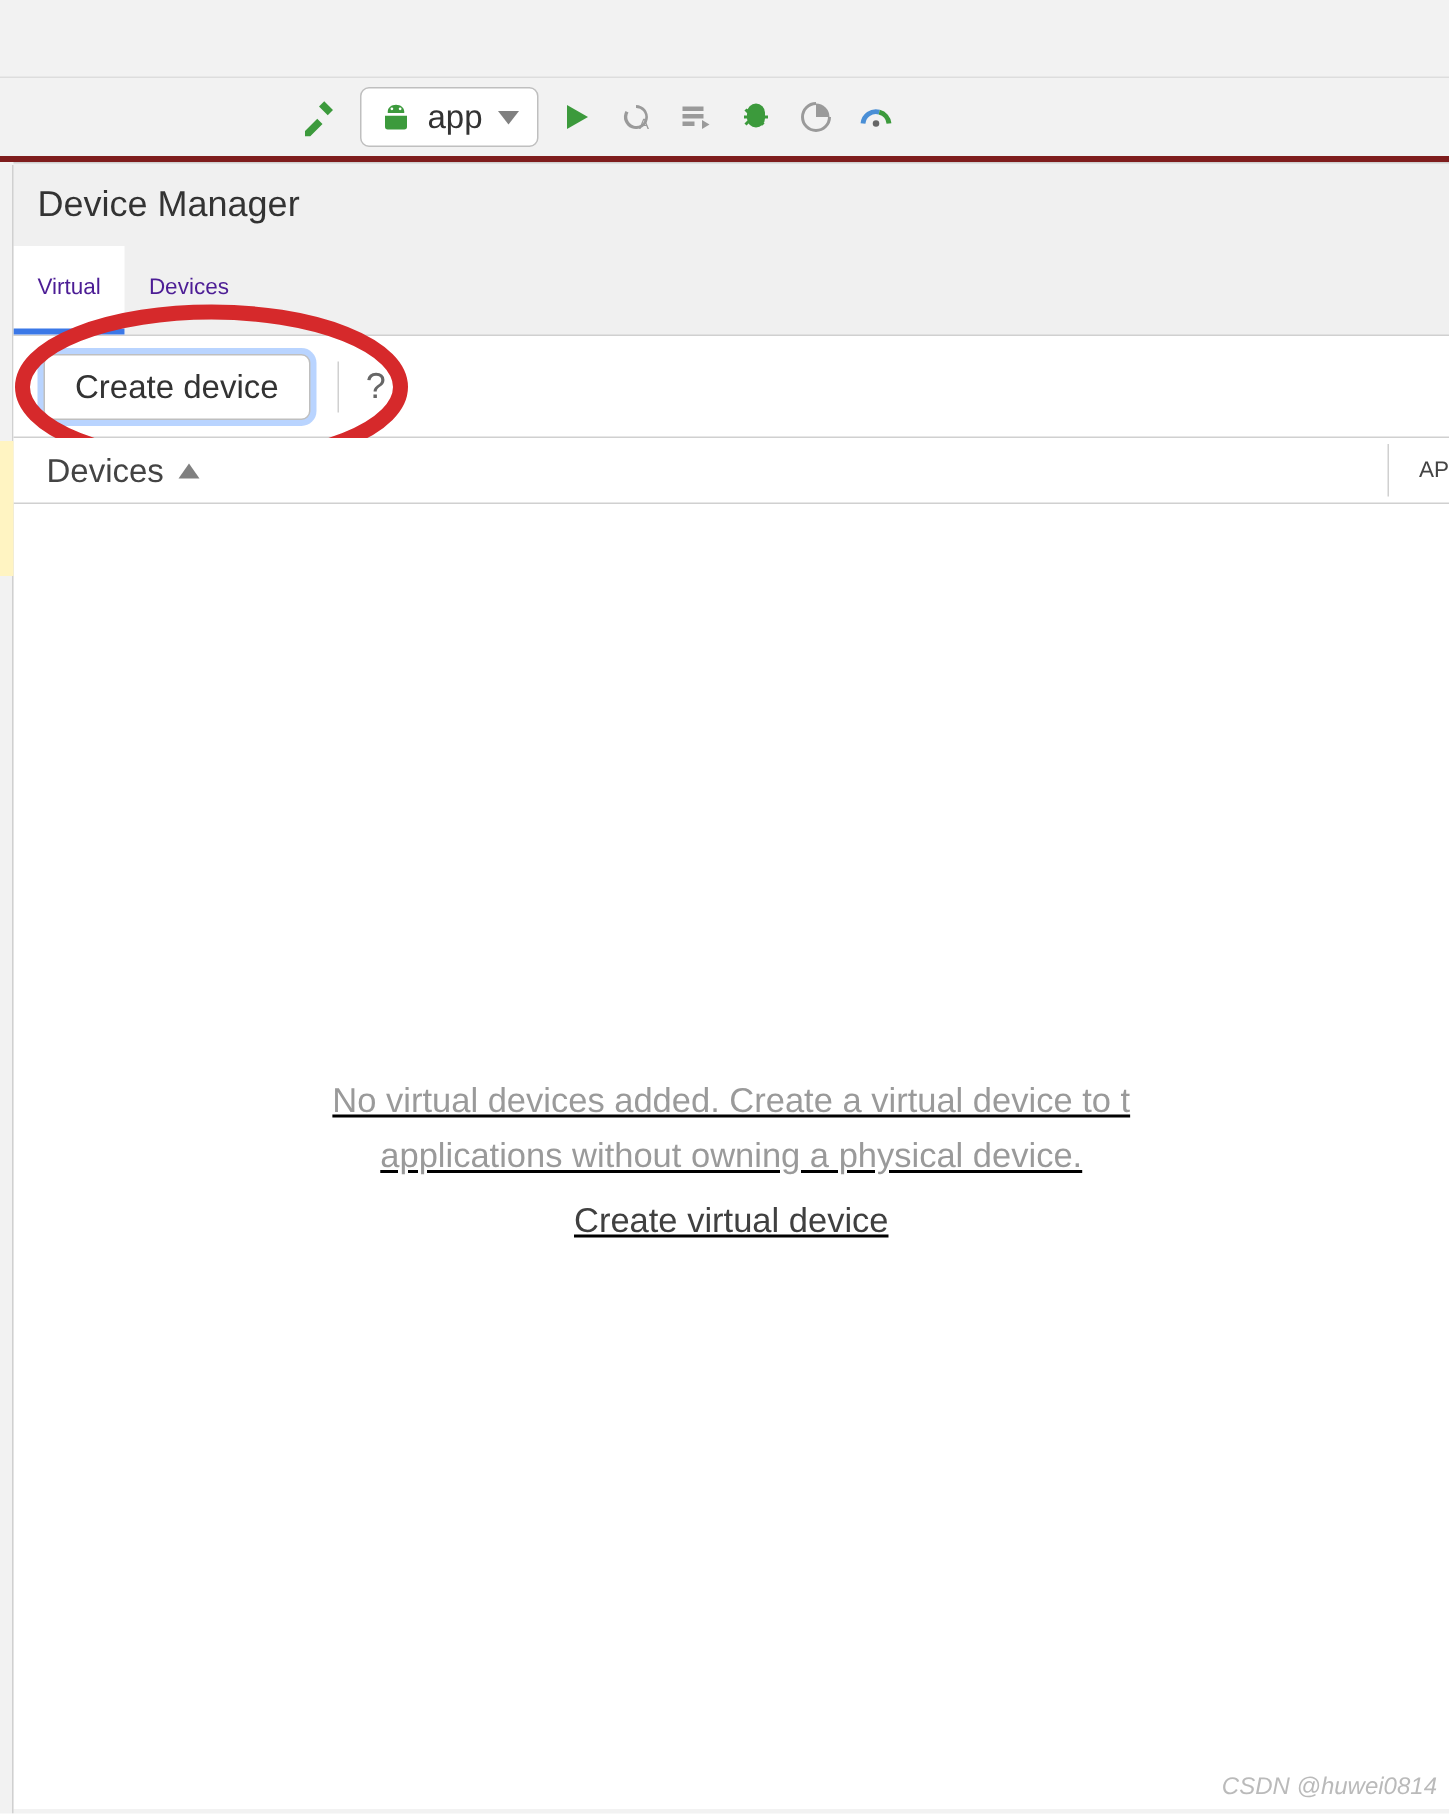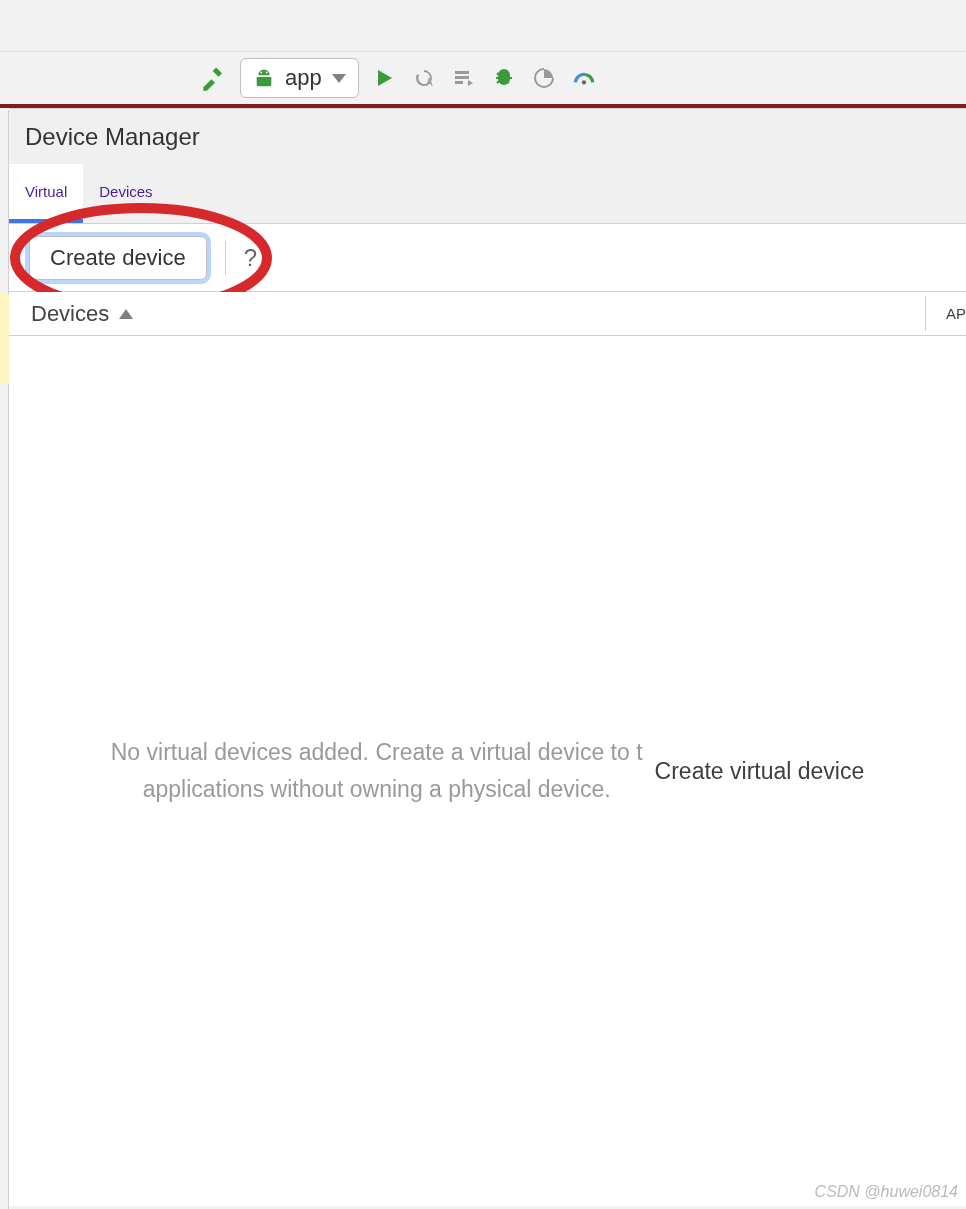--- a/index.html
+++ b/index.html
@@ -145,25 +145,26 @@
     position: absolute;
     right: 0px;
     font-size: 15px;
     color: #444;
   }
   .empty-area {
     margin-left: 9px;
     background: #fff;
     height: 870px;
     display: flex;
-    flex-direction: row;
+    flex-direction: column;
     align-items: center;
     justify-content: center;
     gap: 12px;
     padding: 0 20px;
+    text-decoration: underline;
   }
   .empty-msg {
     font-size: 23px;
     color: #9a9a9a;
     text-align: center;
     line-height: 1.6;
   }
   .empty-link {
     font-size: 23px;
     color: #404040;

